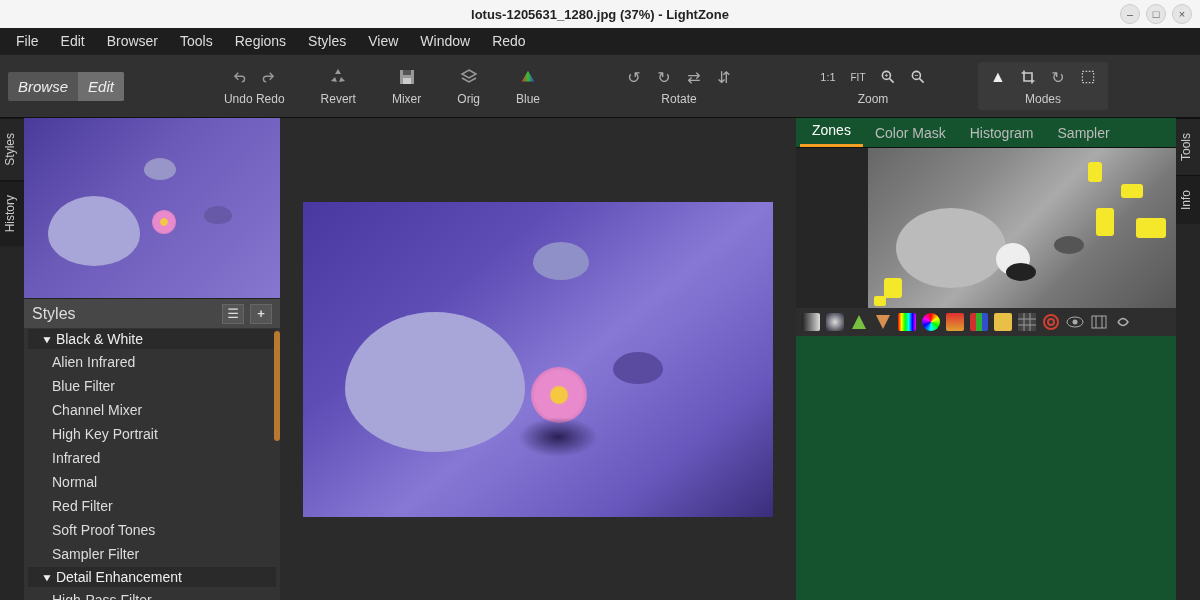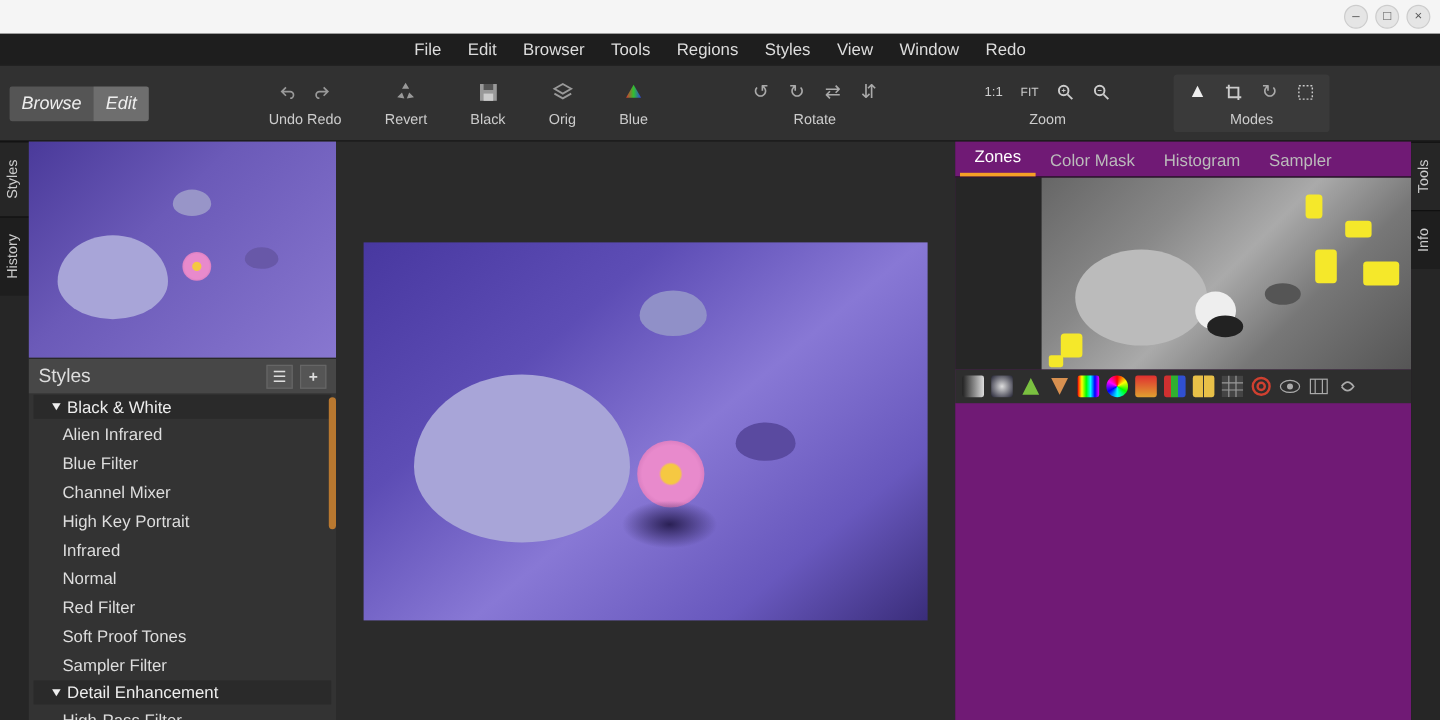--- a/index.html
+++ b/index.html
@@ -5,21 +5,21 @@
 * { margin:0; padding:0; box-sizing:border-box; font-family:"Segoe UI",Arial,sans-serif; }
 body { width:1200px; height:600px; background:#1a1a1a; color:#ccc; overflow:hidden; }
 
 
 .titlebar { height:28px; background:#f5f5f5; display:flex; align-items:center; justify-content:center; position:relative; }
 .titlebar .title { font-size:13px; color:#222; font-weight:600; }
 .winbtns { position:absolute; right:8px; top:4px; display:flex; gap:6px; }
 .winbtn { width:20px; height:20px; border-radius:50%; background:#e5e5e5; border:1px solid #ccc; display:flex; align-items:center; justify-content:center; font-size:11px; color:#555; }
 
 
-.menubar { height:26px; background:#1e1e1e; display:flex; align-items:center; padding:0 6px; gap:2px;justify-content:center; }
+.menubar { height:26px; background:#1e1e1e; display:flex; align-items:center; padding:0 6px; gap:2px; }
 .menubar span { padding:3px 10px; font-size:14px; color:#ddd; }
 
 
 .toolrow { height:64px; background:#313131; display:flex; align-items:center; padding:0 8px; gap:8px; border-top:1px solid #222; border-bottom:1px solid #111; }
 .modebtns { display:flex; background:#555; border-radius:2px; overflow:hidden; margin-right:10px; }
 .modebtns div { padding:6px 10px; font-size:15px; color:#eee;font-style:italic; }
 .modebtns .active { background:#6e6e6e; }
 .toolgroup { display:flex; flex-direction:column; align-items:center; gap:4px; padding:0 14px; }
 .toolgroup .icons { display:flex; gap:10px; align-items:center; height:22px; }
 .toolgroup .label { font-size:12px; color:#ccc; }
@@ -44,39 +44,40 @@
 
 .stylelist { flex:1; overflow:hidden; background:#333; font-size:14px; position:relative; }
 .stylelist .scroll { position:absolute; right:0; top:3px; width:6px; height:110px; background:#b87830; border-radius:3px; }
 .styleitem { padding:2px 10px 2px 28px; color:#ddd; line-height:20px; }
 .stylehdr { padding:2px 10px 2px 14px; color:#eee; background:#2a2a2a; display:flex; align-items:center; gap:4px; margin:1px 4px; }
 .stylehdr .tri { font-size:10px; transform:scaleX(1.2); }
 
 .canvas { flex:1; background:#2b2b2b; display:flex; align-items:center; justify-content:center; padding:20px; }
 .image { width:470px; height:315px; background:linear-gradient(140deg,#4838a0 0%,#5d4db5 30%,#8878d5 55%,#6858bd 80%,#3a2d7a 100%); position:relative; overflow:hidden; }
 
-.rightpanel { width:380px; background:#701a75; display:flex; flex-direction:column; }
+.rightpanel { width:380px; background:#14532d; display:flex; flex-direction:column; }
 .rtabs { height:30px; display:flex; align-items:end; padding:0 4px; gap:0; border-bottom:1px solid #111; }
 .rtab { padding:6px 12px; font-size:14px; color:#bbb; }
 .rtab.active { color:#fff; border-bottom:3px solid #f5a025; }
 
 .zonepreview { height:160px; background:#262626; position:relative; overflow:hidden; }
 .zp-bg { position:absolute; inset:0 0 0 72px; background:linear-gradient(135deg,#666 0%,#888 30%,#aaa 50%,#777 70%,#555 100%); }
 .zp-shape { position:absolute; border-radius:50%; }
 .yspot { position:absolute; background:#f5e82a; }
 
 .tooliconrow { height:28px; background:#2e2e2e; display:flex; align-items:center; gap:6px; padding:0 6px; }
 .tib { width:18px; height:18px; border-radius:2px; }
 
 .righttabs { width:24px; background:#262626; display:flex; flex-direction:column; }
 </style>
 </head>
 <body>
 
 <div class="titlebar">
+  <div class="title">lotus-1205631_1280.jpg (37%) - LightZone</div>
   <div class="winbtns">
     <div class="winbtn">–</div>
     <div class="winbtn">□</div>
     <div class="winbtn">×</div>
   </div>
 </div>
 
 <div class="menubar">
   <span>File</span>
   <span>Edit</span>
@@ -123,21 +124,21 @@
   <div class="toolgroup">
     <div class="icons">
         <span class="ticon">
           <svg viewBox="0 0 20 20" width="20" height="20">
             <rect x="3" y="3" width="14" height="14" fill="#999"></rect>
             <rect x="6" y="3" width="8" height="5" fill="#555"></rect>
             <rect x="6" y="11" width="8" height="6" fill="#ccc"></rect>
           </svg>
         </span>
       </div>
-    <div class="label">Black</div>
+    <div class="label">Mixer</div>
   </div>
   <div class="toolgroup">
     <div class="icons">
         <span class="ticon">
           <svg viewBox="0 0 20 20" width="20" height="20">
             <path d="M10 3 L17 7 L10 11 L3 7 Z M3 11 L10 15 L17 11" fill="none" stroke="#999" stroke-width="1.5"></path>
           </svg>
         </span>
       </div>
     <div class="label">Orig</div>

